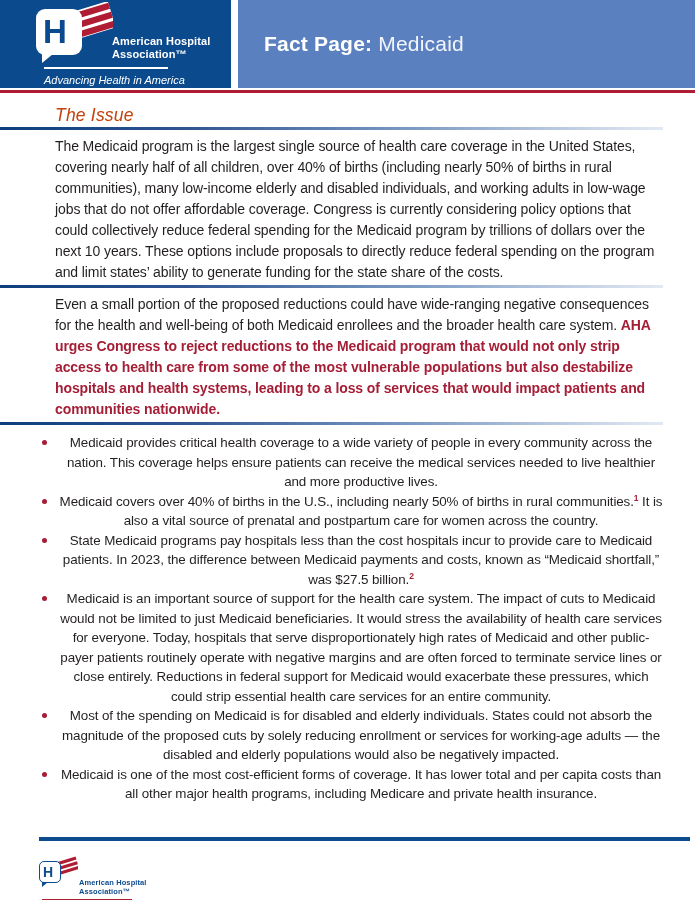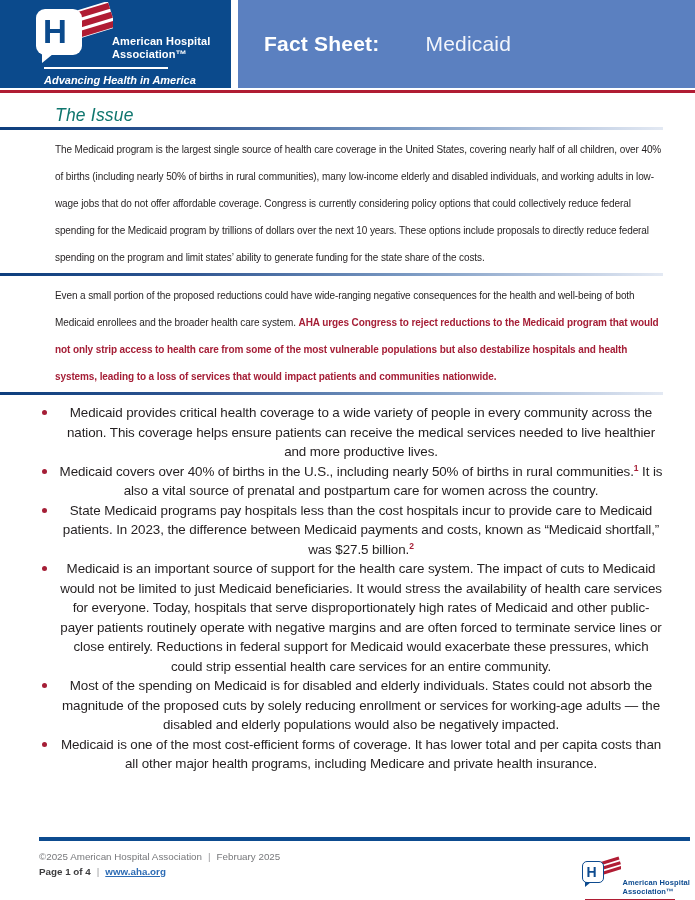--- a/index.html
+++ b/index.html
@@ -16,42 +16,42 @@
     width:231px; background:#0b4a8c; display:flex;
     align-items:center; padding-left:36px;
   }
   .header-gap { width:7px; background:#ffffff; }
   .header-right {
     flex:1; background:#5b80c0; display:flex; align-items:center;
     padding-left:26px;
   }
   .banner-title { color:#ffffff; font-size:21px; letter-spacing:0.2px; }
   .title-bold { font-weight:bold; }
-  .title-light { font-weight:normal; color:#f2f5fb;margin-left:40px; }
+  .title-light { font-weight:normal; color:#f2f5fb; }
   .red-rule { height:3px; background:#b01c33; margin-top:2px; }
 
   
   .aha-logo { display:block; }
   .logo-row { display:flex; align-items:center; }
   .logo-mark { position:relative; width:66px; height:54px; flex:0 0 auto; }
   .bubble {
     position:absolute; left:0; top:4px; width:46px; height:46px;
     border-radius:9px; background:#ffffff; color:#0b4a8c;
     font-weight:bold; font-size:33px;
     display:flex; align-items:center; padding-left:7px;
   }
   .bubble .tail {
     position:absolute; left:6px; bottom:-8px; width:0; height:0;
     border-top:9px solid #ffffff; border-right:11px solid transparent;
   }
   .flag { position:absolute; left:27px; top:-3px; width:50px; height:40px; }
   .org-lines { margin-left:10px; color:#ffffff; font-weight:bold;
     font-size:11px; line-height:13px; letter-spacing:0.1px;margin-top:32px; }
   .logo-divider { width:124px; height:2px; background:#ffffff; margin:6px 0 5px 8px; }
-  .logo-tagline { margin-left:8px; color:#ffffff; font-weight:bold;
+  .logo-tagline { margin-left:8px; color:#ffffff; font-weight:normal;
     font-style:italic; font-size:11px; }
 
   
   .aha-logo--footer .logo-mark { width:36px; height:26px; }
   .aha-logo--footer .bubble {
     top:2px; width:22px; height:22px; border-radius:5px;
     border:1.5px solid #0d4b8f; color:#0d4b8f; font-size:14px; padding-left:3px;
   }
   .aha-logo--footer .bubble .tail {
     left:2px; bottom:-5px;
@@ -60,29 +60,29 @@
   .aha-logo--footer .flag { left:13px; top:-3px; width:26px; height:21px; }
   .aha-logo--footer .org-lines { margin-left:4px; color:#0d4b8f;
     font-size:7.5px; line-height:8.5px; }
   .aha-logo--footer .logo-divider { width:90px; height:1.5px;
     background:#b01c33; margin:3px 0 3px 3px; }
   .aha-logo--footer .logo-tagline { margin-left:3px; color:#0d4b8f; font-size:7px; }
 
   
   .section-heading {
     margin:0 0 0 55px; font-size:17.5px; font-style:italic;
-    font-weight:normal; color:#0f766e; line-height:20px; letter-spacing:0.2px;
+    font-weight:normal; color:#c2410c; line-height:20px; letter-spacing:0.2px;
   }
   .heading-rule {
     height:3px; width:663px; margin-top:2px;
     background:linear-gradient(90deg,#0d3e7d 0%,#2f5591 28%,#7b9ac3 62%,#c4d1e5 88%,#e3e9f3 100%);
   }
   .section--issue { margin-top:12px; }
   .body-text {
-    margin:6px 32px 0 55px; font-size:10px; line-height:27px;
+    margin:6px 32px 0 55px; font-size:14px; line-height:21px;
     letter-spacing:-0.1px; color:#231f20;
   }
   .red-bold { color:#a51e36; font-weight:bold;margin-top:42px; }
 
   
   .why-list { list-style:none; margin:8px 30px 0 42px; padding:0;text-align:center; }
   .why-item {
     position:relative; padding-left:15px;
     font-size:13.4px; line-height:19.5px; letter-spacing:-0.1px; color:#231f20;
   }
@@ -135,21 +135,21 @@
             <div>Association™</div>
           </div>
         </div>
         <div class="logo-divider"></div>
         <div class="logo-tagline">Advancing Health in America</div>
       </div>
     </div>
     <div class="header-gap"></div>
     <div class="header-right">
       <div class="banner-title">
-        <span class="title-bold">Fact Sheet: </span><span class="title-light">Medicaid</span>
+        <span class="title-bold">Fact Page: </span><span class="title-light">Medicaid</span>
       </div>
     </div>
   </div>
   <div class="red-rule"></div>
 
   <div class="section section--issue">
     <h2 class="section-heading">The Issue</h2>
     <div class="heading-rule"></div>
     <p class="body-text"><span>The Medicaid program is the largest single source of health care coverage in the United States, covering nearly half of all children, over 40% of births (including nearly 50% of births in rural communities), many low-income elderly and disabled individuals, and working adults in low-wage jobs that do not offer affordable coverage. Congress is currently considering policy options that could collectively reduce federal spending for the Medicaid program by trillions of dollars over the next 10 years. These options include proposals to directly reduce federal spending on the program and limit states’ ability to generate funding for the state share of the costs.</span></p>
   </div>
@@ -184,28 +184,20 @@
       </li>
       <li class="why-item">
         <span class="dot"></span>
         <span><span>Medicaid is one of the most cost-efficient forms of coverage. It has lower total and per capita costs than all other major health programs, including Medicare and private health insurance.</span><sup class="fn"></sup><span></span></span>
       </li>
     </ul>
   </div>
 
   <div class="footer-rule"></div>
   <div class="footer-row">
-    <div class="footer-left">
-      <div class="footer-line1">
-        <span>©2025 American Hospital Association</span><span class="footer-sep">|</span><span>February 2025</span>
-      </div>
-      <div class="footer-line2">
-        <span class="page-label">Page 1 of 4</span><span class="footer-sep">|</span><a class="footer-link">www.aha.org</a>
-      </div>
-    </div>
     <div class="aha-logo aha-logo--footer">
       <div class="logo-row">
         <div class="logo-mark">
           <svg class="flag" viewBox="0 0 56 42">
             <g transform="rotate(-17 28 21)">
               <rect x="2" y="5" width="54" height="31" fill="#ffffff"></rect>
               <rect x="2" y="7" width="54" height="7" fill="#b01c33"></rect>
               <rect x="2" y="17.5" width="54" height="7" fill="#b01c33"></rect>
               <rect x="2" y="28" width="54" height="7" fill="#b01c33"></rect>
             </g>

